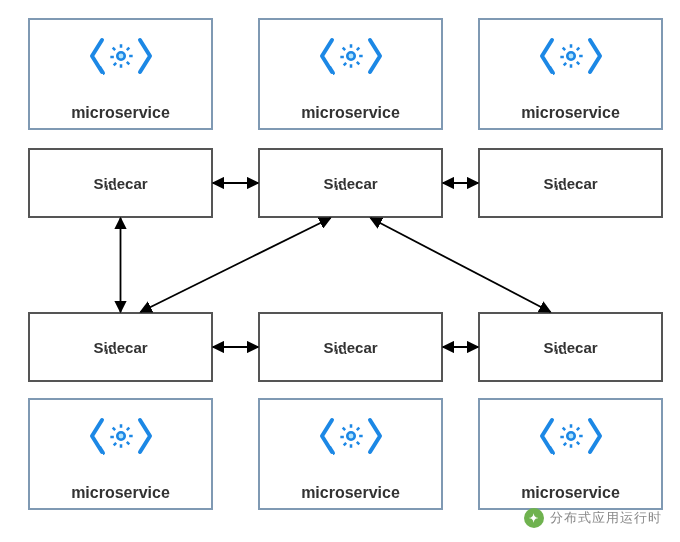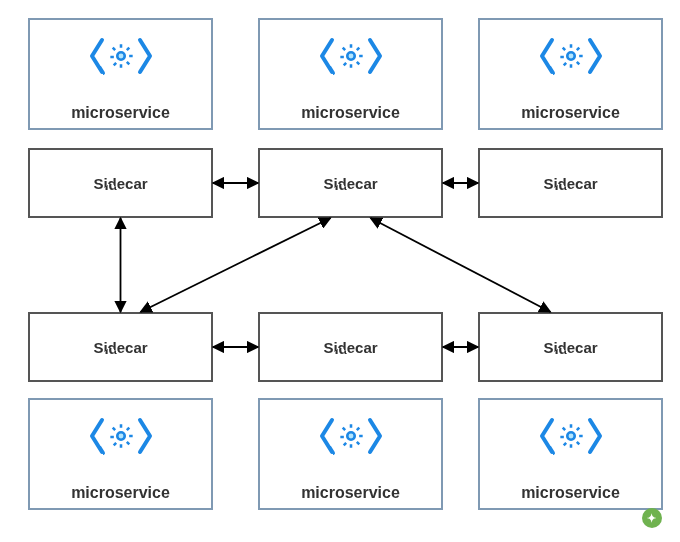--- a/index.html
+++ b/index.html
@@ -194,13 +194,14 @@
     <line x1="443" y1="183" x2="478" y2="183" stroke="#000" stroke-width="1.8" marker-start="url(#arrA)" marker-end="url(#arrA)"></line>
     <line x1="213" y1="347" x2="258" y2="347" stroke="#000" stroke-width="1.8" marker-start="url(#arrA)" marker-end="url(#arrA)"></line>
     <line x1="443" y1="347" x2="478" y2="347" stroke="#000" stroke-width="1.8" marker-start="url(#arrA)" marker-end="url(#arrA)"></line>
     <line x1="120.5" y1="218" x2="120.5" y2="312" stroke="#000" stroke-width="1.8" marker-start="url(#arrA)" marker-end="url(#arrA)"></line>
     <line x1="330.5" y1="218" x2="140.5" y2="312" stroke="#000" stroke-width="1.8" marker-start="url(#arrA)" marker-end="url(#arrA)"></line>
     <line x1="370.5" y1="218" x2="550.5" y2="312" stroke="#000" stroke-width="1.8" marker-start="url(#arrA)" marker-end="url(#arrA)"></line>
   </svg>
 
 <div class="watermark">
   <span class="wm-icon">✦</span>
+  <span>分布式应用运行时</span>
 </div>
 
 </body></html>

